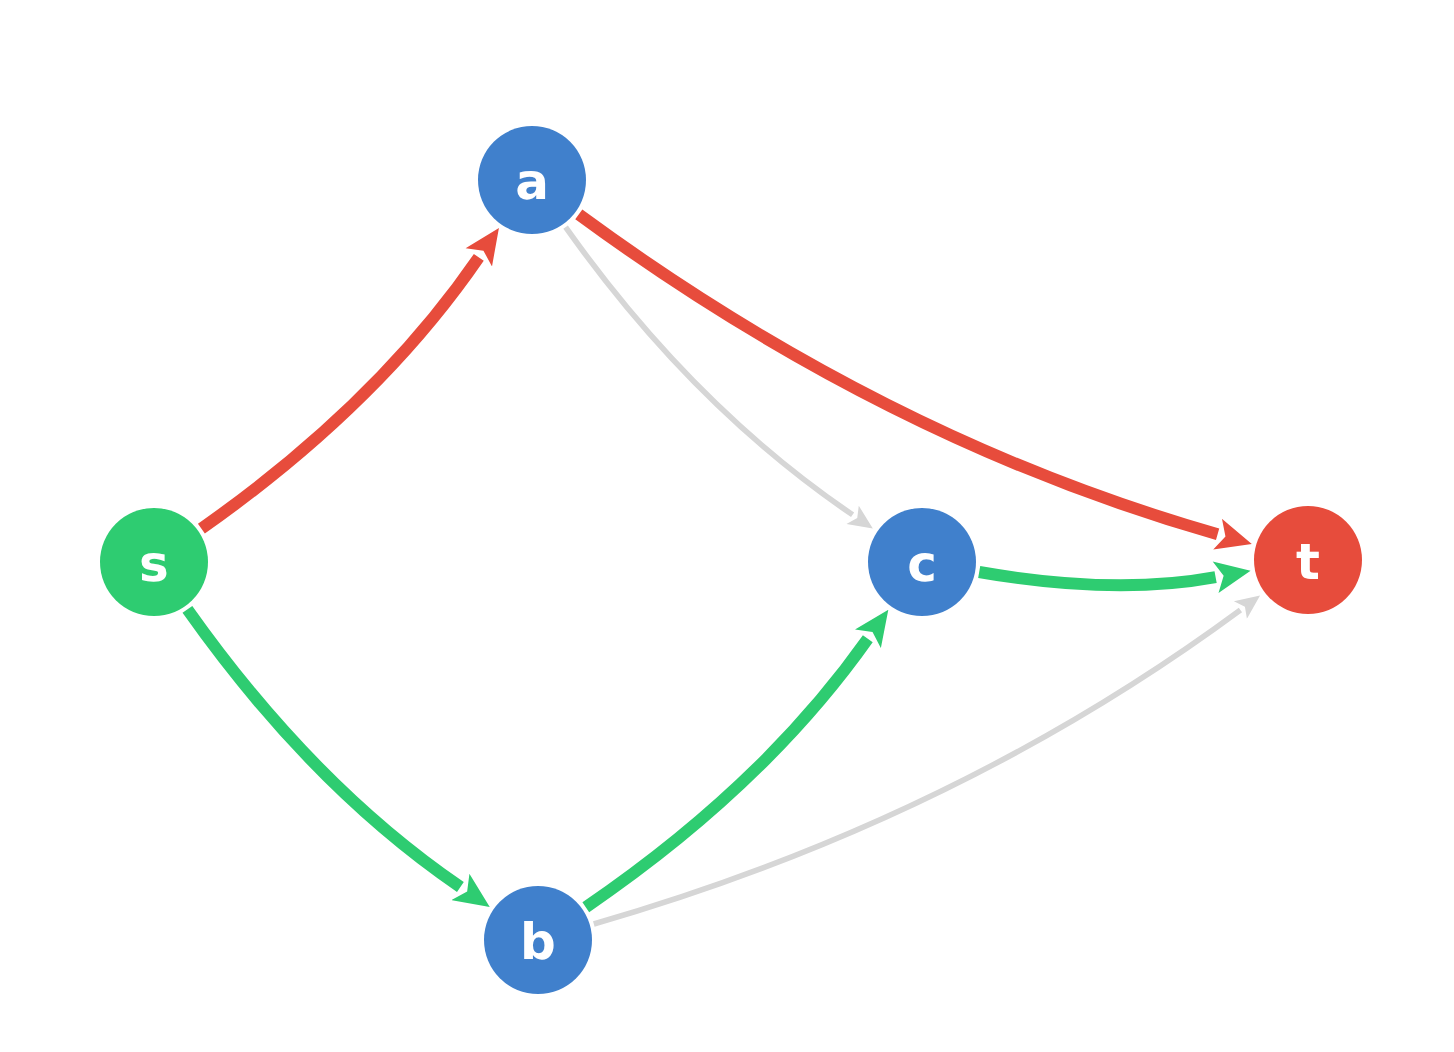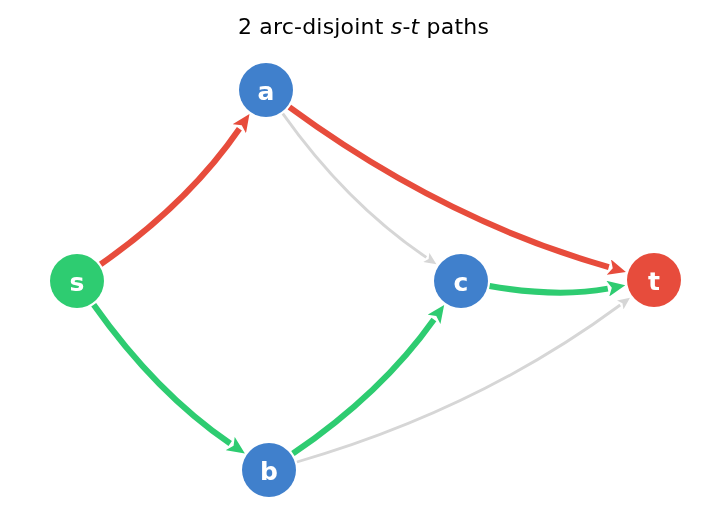--- a/index.html
+++ b/index.html
@@ -31,21 +31,20 @@
   svg { display: block; }
   .node-label {
     font-family: "DejaVu Sans", "Liberation Sans", sans-serif;
     font-weight: bold;
   }
 </style>
 </head>
 <body>
 
 <div class="figure">
-  <div class="figure-title"><span>2 arc-disjoint </span><span class="it">s</span><span>-</span><span class="it">t</span><span> paths</span></div>
   <svg id="graph-svg" width="727" height="526" viewBox="0 0 727 526">
       <defs>
         <marker id="mk-path_red" viewBox="0 0 10 9" refX="0" refY="4.5" markerWidth="18" markerHeight="16" markerUnits="userSpaceOnUse" orient="auto">
           <path d="M0,0 L10,4.5 L0,9 L2.3,4.5 Z" fill="#e74c3c"></path>
         </marker>
         <marker id="mk-path_green" viewBox="0 0 10 9" refX="0" refY="4.5" markerWidth="18" markerHeight="16" markerUnits="userSpaceOnUse" orient="auto">
           <path d="M0,0 L10,4.5 L0,9 L2.3,4.5 Z" fill="#2ecc71"></path>
         </marker>
         <marker id="mk-unused" viewBox="0 0 10 9" refX="0" refY="4.5" markerWidth="13" markerHeight="11" markerUnits="userSpaceOnUse" orient="auto">
           <path d="M0,0 L10,4.5 L0,9 L2.3,4.5 Z" fill="#d6d6d6"></path>

